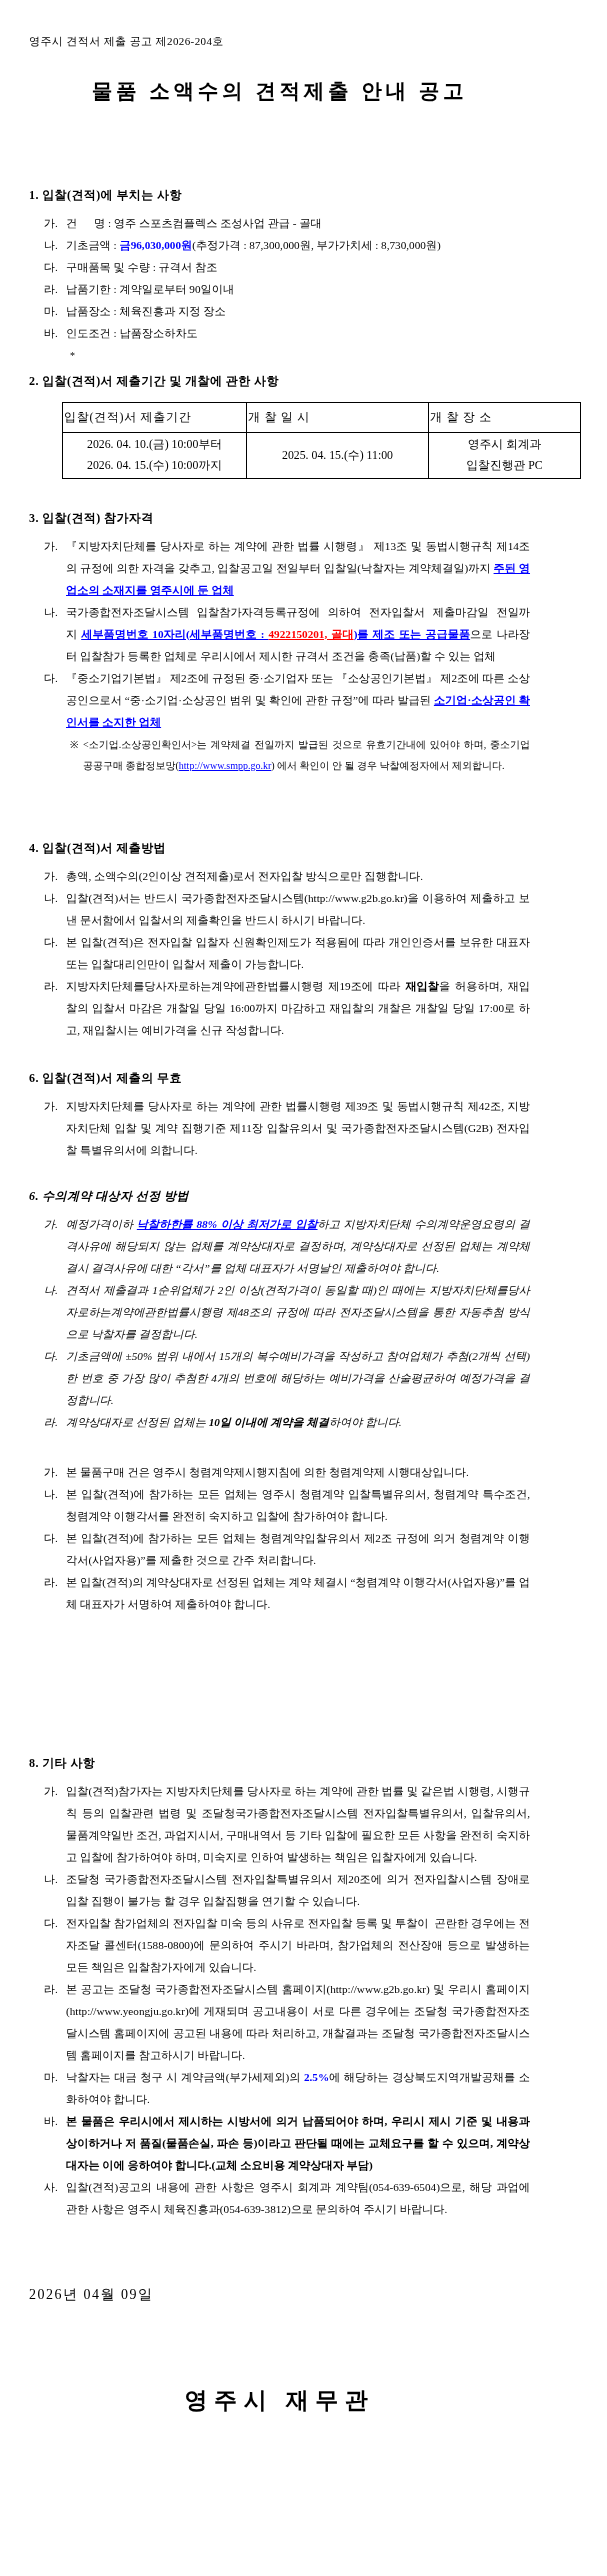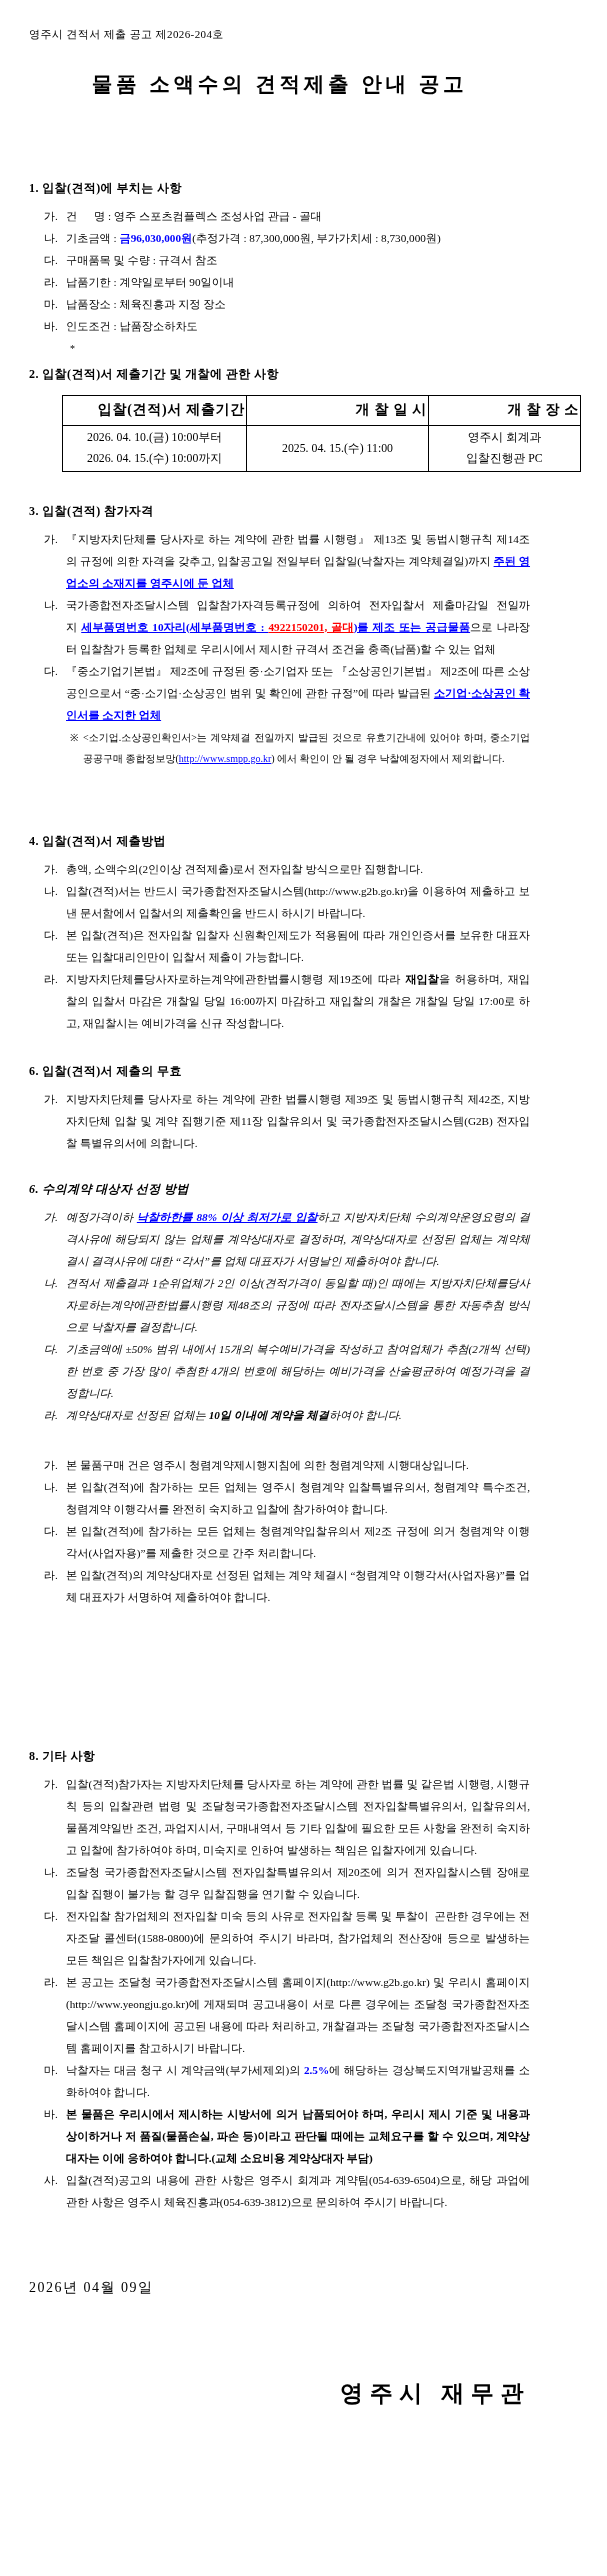--- a/index.html
+++ b/index.html
@@ -1,18 +1,18 @@
 <!DOCTYPE html>
 <html style="font-size:11.8px"><head>
 <meta charset="utf-8">
 <style>
   html,body{margin:0;padding:0;background:#ffffff;}
   body{width:607px;height:2576px;overflow:hidden;color:#000;
        font-family:"Liberation Serif","DejaVu Serif",serif;}
-  .page{box-sizing:border-box;width:558px;height:2576px;padding:27px 28px 0 29px;position:relative;}
+  .page{box-sizing:border-box;width:558px;height:2576px;padding:34px 28px 0 29px;position:relative;}
   .notice-no{font-size:11px;line-height:14.7px;letter-spacing:0.4px;}
   .doc-title{margin-top:28px;text-align:center;font-size:20.6px;font-weight:bold;letter-spacing:3.7px;line-height:29px;}
   .sec-h{font-size:12px;font-weight:bold;line-height:17.6px;letter-spacing:0.4px;margin:0 0 7.4px 0;}
   .sec{margin:0;}
   .m-s1{margin-top:81px;}
   .m-s2{margin-top:29px;}
   .m-s3{margin-top:31px;}
   .m-s4{margin-top:64px;}
   .m-s5{margin-top:29px;}
   .m-s6{margin-top:26.5px;font-style:italic;}
@@ -23,27 +23,27 @@
   .item .txt{white-space:pre-wrap;}
   .note{position:relative;padding-left:54px;font-size:10px;line-height:21px;text-align:justify;margin-top:1.5px;}
   .note .lbl{position:absolute;left:41px;top:0;}
   .note .txt{white-space:pre-wrap;}
   .b{font-weight:bold;}
   .blue{color:#0000ff;}
   .red{color:#ff0000;}
   .u{text-decoration:underline;}
   table.bid-table{border-collapse:collapse;table-layout:fixed;width:509px;margin:11.8px 0 0 33px;
                   border:1.5px solid #000;}
-  table.bid-table th{border:0.7px solid #000;border-bottom:1.5px solid #000;font-weight:bold;
-                     font-size:14px;height:26.5px;text-align:right;letter-spacing:0.7px;}
+  table.bid-table th{border:0.7px solid #000;border-bottom:1.5px solid #000;font-weight:normal;
+                     font-size:12px;height:26.5px;text-align:left;letter-spacing:0.7px;}
   table.bid-table td{border:0.7px solid #000;font-size:11.8px;height:43px;text-align:center;
                      vertical-align:middle;line-height:21px;}
   .col1{width:181px;}.col2{width:179px;}.col3{width:149px;}
   .doc-date{margin-top:65px;text-align:left;font-size:14px;letter-spacing:1.5px;line-height:19px;}
-  .signer{margin-top:82px;text-align:right;font-size:23px;font-weight:bold;letter-spacing:6.6px;line-height:29px;}
+  .signer{margin-top:82px;text-align:center;font-size:23px;font-weight:bold;letter-spacing:6.6px;line-height:29px;}
 </style>
 </head>
 <body>
 
 <div class="page">
 
   <div class="notice-no">영주시 견적서 제출 공고 제2026-204호</div>
 
   <div class="doc-title">물품 소액수의 견적제출 안내 공고</div>
 

